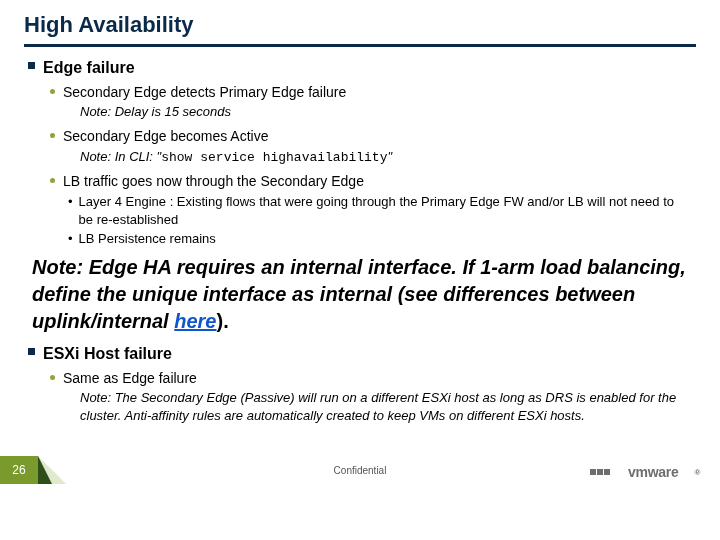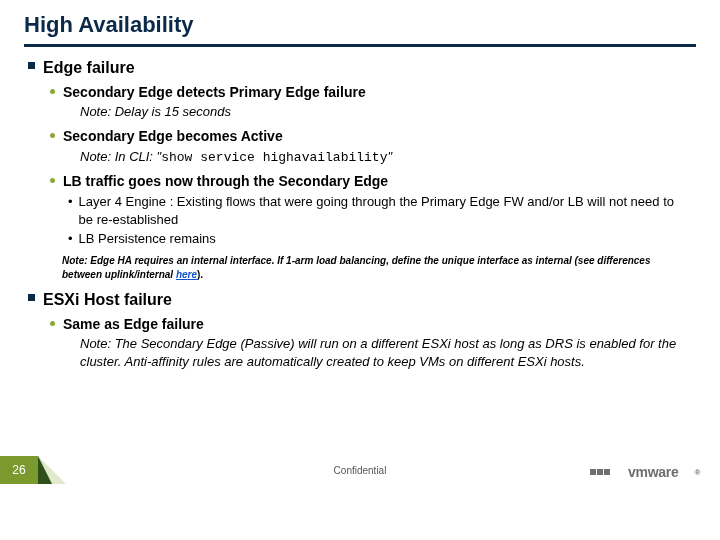--- a/index.html
+++ b/index.html
@@ -6,26 +6,26 @@
   html, body { width: 720px; height: 540px; font-family: Arial, Helvetica, sans-serif; background: #fff; color: #000; overflow: hidden; }
   .slide { position: relative; width: 720px; height: 484px; }
   .title { font-size: 22px; font-weight: bold; color: #0b2a4a; padding: 12px 24px 6px 24px; }
   .title-underline { height: 3px; background: #0b2a4a; margin: 0 24px 10px 24px; }
   .content { padding: 0 28px 0 28px; font-size: 13.5px; line-height: 1.35; }
   .lvl1 { display: flex; margin: 4px 0 4px 0; text-align: right; }
   .sq { width: 7px; height: 7px; background: #0b2a4a; flex: none; margin: 5px 8px 0 0; }
   .lvl1-text { font-weight: bold; font-size: 16px; }
   .lvl2 { display: flex; margin: 3px 0 2px 22px; }
   .dot { width: 5px; height: 5px; border-radius: 50%; background: #8aa63a; flex: none; margin: 6px 8px 0 0; }
-  .lvl2-text { font-weight: bold; font-size: 14px; }
+  .lvl2-text { font-weight: normal; font-size: 14px; }
   .note { font-style: italic; font-size: 13px; margin: 2px 0 6px 52px; }
   .note .code { font-family: "Courier New", monospace; font-style: normal; }
   .lvl3 { display: flex; margin: 2px 0 2px 40px; font-size: 13px; }
   .bul3 { flex: none; margin: 0 6px 0 0; font-size: 13px; line-height: 1.35; }
-  .big-note { font-style: italic; font-weight: bold; font-size: 10px; margin: 6px 0 8px 34px; }
+  .big-note { font-style: italic; font-weight: bold; font-size: 20px; margin: 6px 0 8px 4px; }
   .big-note a { color: #1155cc; text-decoration: underline; cursor: pointer; }
   .footer { position: absolute; bottom: 0; left: 0; right: 0; height: 30px; }
   .page-num { position: absolute; left: 0; bottom: 0; width: 38px; height: 28px; background: #7a9a2e; color: #fff; font-size: 12px; display: flex; align-items: center; justify-content: center; }
   .wedge { position: absolute; left: 38px; bottom: 0; width: 0; height: 0; border-bottom: 28px solid #2f4f1a; border-right: 14px solid transparent; }
   .wedge2 { position: absolute; left: 38px; bottom: 0; width: 0; height: 0; border-bottom: 28px solid #cdd9a8; border-right: 28px solid transparent; opacity: 0.6; }
   .confidential { position: absolute; left: 0; right: 0; bottom: 8px; text-align: center; font-size: 10px; color: #555; }
   .logo { position: absolute; right: 20px; bottom: 4px; font-size: 14px; color: #6e6e6e; font-weight: bold; letter-spacing: -0.3px; display: flex; align-items: center; gap: 16px; }
   .logo-boxes { display: inline-flex; gap: 1px; margin-right: 2px; }
   .lb { width: 6px; height: 6px; background: #6e6e6e; }
   .big-note-nonital { font-style: normal; font-weight: bold; }

